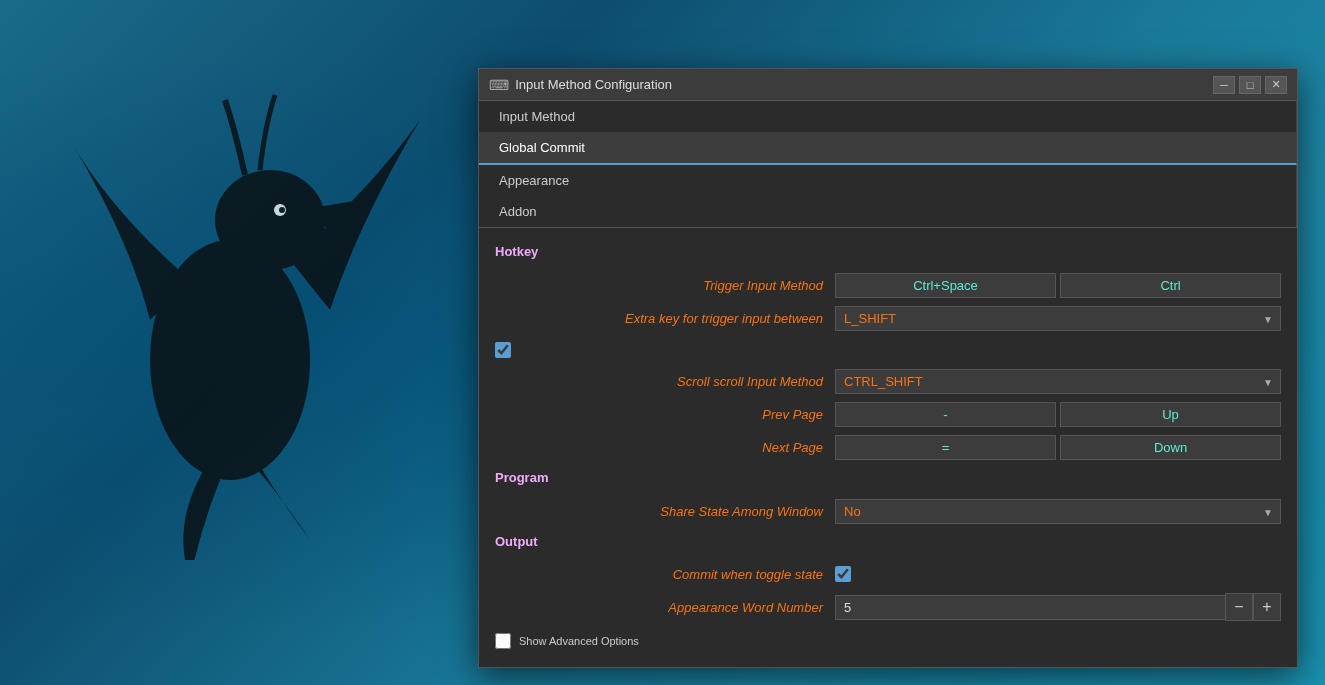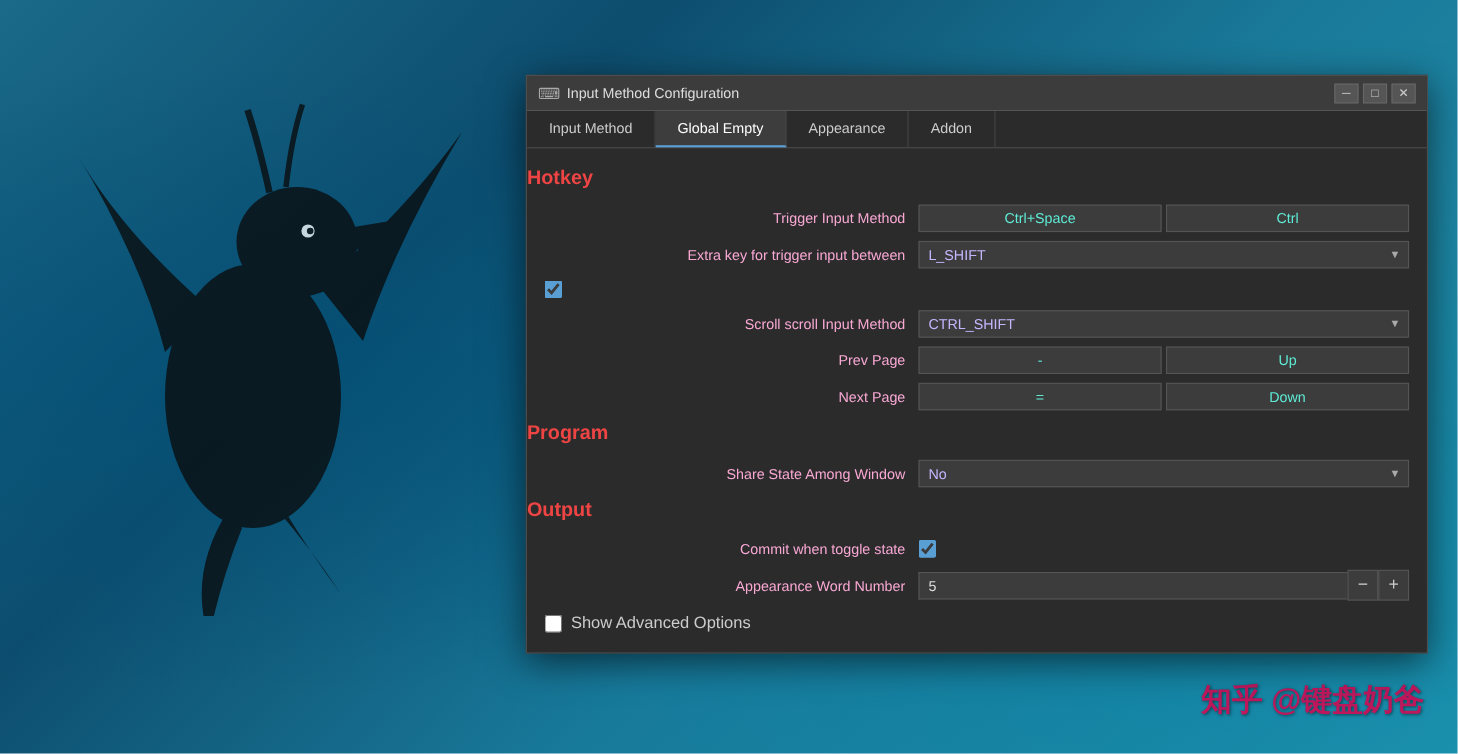--- a/index.html
+++ b/index.html
@@ -93,20 +93,21 @@
       cursor: pointer;
       display: flex;
       align-items: center;
       justify-content: center;
     }
 
     .tabs {
       display: flex;
       background: #2b2b2b;
       border-bottom: 1px solid #555;
+      flex-direction: column;
     }
 
     .tab {
       padding: 8px 20px;
       color: #ccc;
       cursor: pointer;
       font-size: 13px;
       border-right: 1px solid #444;
     }
 
@@ -115,40 +116,41 @@
       color: #fff;
       border-bottom: 2px solid #5a9fd4;
     }
 
     .content {
       padding: 10px 0;
       background: #2b2b2b;
     }
 
     .section-header {
-      color: #ef4444;
+      color: #f0abfc;
       font-weight: bold;
-      font-size: 18px;
-      padding: 6px 0;
+      font-size: 13px;
+      padding: 6px 16px;
       margin-bottom: 4px;
     }
 
     .form-row {
       display: flex;
       align-items: center;
       padding: 4px 16px;
       min-height: 30px;
     }
 
     .form-label {
-      color: #f9a8d4;
+      color: #f97316;
       text-align: right;
       flex: 0 0 340px;
       padding-right: 12px;
       font-size: 13px;
+      font-style: italic;
     }
 
     .form-control {
       flex: 1;
       display: flex;
       align-items: center;
       gap: 4px;
     }
 
     .btn-key {
@@ -164,21 +166,21 @@
 
     .select-wrapper {
       flex: 1;
       position: relative;
     }
 
     .select-wrapper select {
       width: 100%;
       background: #3c3c3c;
       border: 1px solid #555;
-      color: #c4b5fd;
+      color: #f97316;
       padding: 4px 28px 4px 8px;
       font-size: 13px;
       appearance: none;
       -webkit-appearance: none;
       cursor: pointer;
     }
 
     .select-wrapper::after {
       content: '▼';
       position: absolute;
@@ -228,21 +230,21 @@
 
     .advanced-row {
       display: flex;
       align-items: center;
       padding: 8px 16px;
       gap: 8px;
     }
 
     .advanced-label {
       color: #ccc;
-      font-size: 15px;
+      font-size: 11px;
       cursor: pointer;
     }
   </style>
 </head>
 <body>
 
 <div class="bg-overlay"></div>
 
 <svg class="kali-logo" viewBox="0 0 380 500" fill="none" xmlns="http://www.w3.org/2000/svg">
 
@@ -280,21 +282,21 @@
     </div>
     <div class="title-bar-controls">
       <button class="title-btn">─</button>
       <button class="title-btn">□</button>
       <button class="title-btn close">✕</button>
     </div>
   </div>
 
   <div class="tabs">
     <div class="tab">Input Method</div>
-    <div class="tab active">Global Empty</div>
+    <div class="tab active">Global Commit</div>
     <div class="tab">Appearance</div>
     <div class="tab">Addon</div>
   </div>
 
   <div class="content">
 
     <div class="section-header">Hotkey</div>
 
     <div class="form-row">
       <div class="form-label">Trigger Input Method</div>

